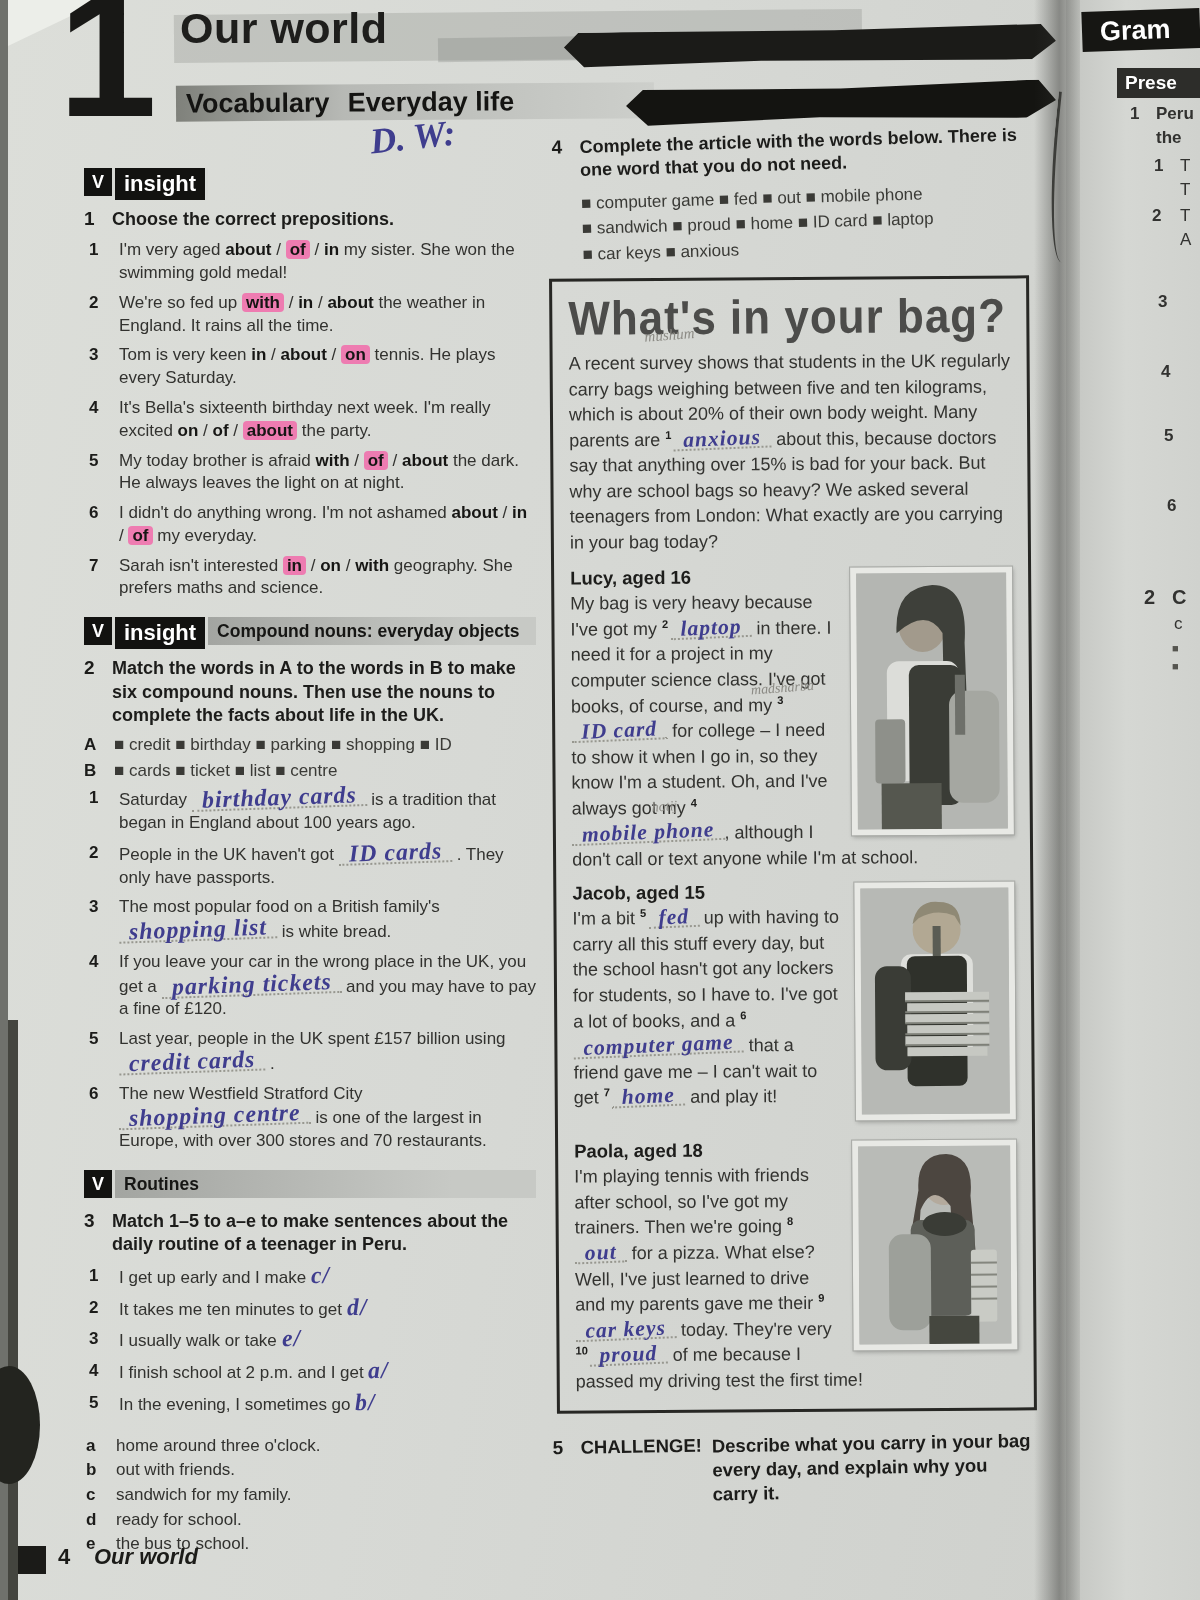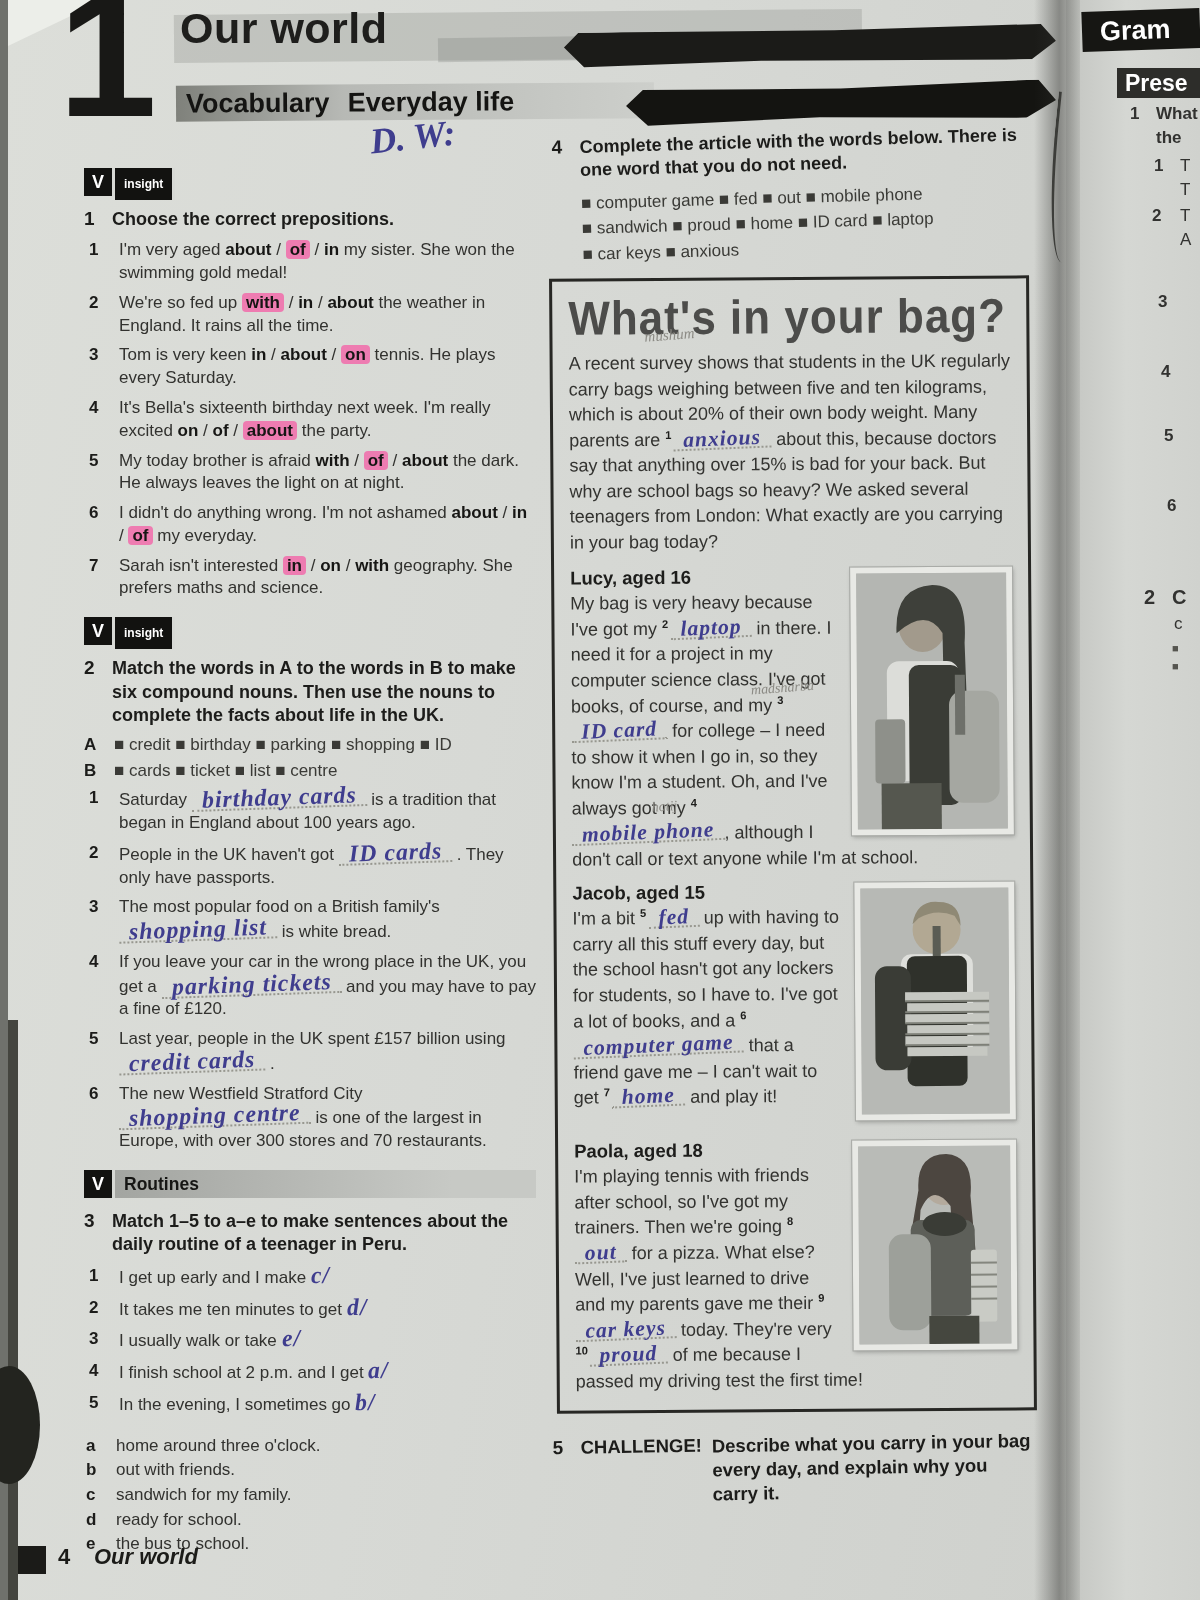--- a/index.html
+++ b/index.html
@@ -38,21 +38,21 @@
   .vocab-banner .w2{font-size:27px;font-weight:bold;color:#141412;margin-left:18px;}
   .blackbar-b{position:absolute;left:618px;top:84px;width:430px;height:38px;background:#141411;transform:rotate(-1.3deg);
     clip-path:polygon(0 45%,4% 4%,50% 12%,96% 0,100% 55%,93% 100%,45% 86%,5% 98%);}
   .hw-initials{position:absolute;left:362px;top:116px;font-family:"Liberation Serif",serif;
     font-style:italic;font-weight:bold;font-size:36px;color:#3f3d8e;transform:rotate(-6deg);}
 
   
   .insight-bar{display:flex;height:28px;margin:0 0 12px 0;}
   .vbox{width:28px;background:#121210;color:#fff;font-weight:bold;font-size:18px;
     display:flex;align-items:center;justify-content:center;border-right:3px solid #d7d9d5;}
-  .tagbox{background:#121210;color:#fff;font-weight:bold;font-size:12px;padding:16px 9px;
+  .tagbox{background:#121210;color:#fff;font-weight:bold;font-size:22px;padding:16px 9px;
     display:flex;align-items:center;border-right:3px solid #d7d9d5;}
   .bartitle{flex:1;background:linear-gradient(90deg,#a3a5a1 0%,#c7c9c5 80%);
     font-weight:bold;color:#161614;font-size:17.5px;display:flex;align-items:center;padding-left:9px;}
   .exhead{display:flex;margin:2px 0 8px 0;}
   .exnum{font-weight:bold;font-size:19px;color:#1c1c1a;width:28px;flex:none;}
   .extitle{font-weight:bold;font-size:18px;color:#1c1c1a;line-height:1.3;}
   .item{display:flex;margin-bottom:7px;font-size:17px;line-height:1.34;}
   .inum{width:30px;flex:none;font-weight:bold;color:#1c1c1a;padding-left:5px;}
   .itext{flex:1;}
   .b{font-weight:bold;color:#161614;}
@@ -94,21 +94,21 @@
   .ex5block{margin-top:20px;display:flex;transform:rotate(-1deg);}
   .ex5block .chal{font-weight:bold;font-size:18.5px;color:#1c1c1a;margin-right:10px;white-space:nowrap;}
   .ex5block .chtitle{font-weight:bold;font-size:18.5px;color:#1c1c1a;line-height:1.3;}
 
   
   .np-banner{position:absolute;left:1082px;top:10px;width:118px;height:40px;background:#161613;
     transform:rotate(-2deg);display:flex;align-items:center;z-index:6;}
   .np-banner span{color:#fff;font-weight:bold;font-size:27px;margin-left:18px;}
   .np-prese{position:absolute;left:1117px;top:68px;width:83px;height:30px;background:#2d2d2a;
     display:flex;align-items:center;z-index:6;}
-  .np-prese span{color:#fff;font-weight:bold;font-size:23px;margin-left:8px;}
+  .np-prese span{color:#fff;font-weight:bold;font-size:19px;margin-left:8px;}
   .frag{position:absolute;font-size:17px;color:#323230;z-index:6;}
   .frag.b{font-weight:bold;}
 
   
   .footer-square{position:absolute;left:8px;top:1546px;width:30px;height:28px;background:#1b1b18;}
   .footer-num{position:absolute;left:50px;top:1544px;font-size:22px;font-weight:bold;color:#1b1b18;}
   .footer-title{position:absolute;left:86px;top:1544px;font-size:22px;font-weight:bold;font-style:italic;color:#1b1b18;}
 </style>
 </head>
 <body>
@@ -167,20 +167,21 @@
       <div class="item">
           <span class="inum">7</span>
           <span class="itext"><span>Sarah isn't interested </span><span class="b hl">in</span><span> / </span><span class="b">on</span><span> / </span><span class="b">with</span><span> geography. She prefers maths and science.</span></span>
         </div>
     </div>
 
     <div class="gap"></div>
     <div class="insight-bar">
       <span class="vbox">V</span>
       <span class="tagbox">insight</span>
+      <span class="bartitle">Compound nouns: everyday objects</span>
     </div>
 
     <div class="exhead">
       <span class="exnum">2</span>
       <span class="extitle">Match the words in A to the words in B to make six compound nouns. Then use the nouns to complete the facts about life in the UK.</span>
     </div>
     <div class="wordrow">
       <span class="rl">A</span>
       <span class="rw">■ credit ■ birthday ■ parking ■ shopping ■ ID</span>
     </div>
@@ -387,21 +388,21 @@
 
 <div class="nextpage"></div>
 <div class="crease"></div>
 <div class="np-banner">
     <span>Gram</span>
   </div>
 <div class="np-prese">
     <span>Prese</span>
   </div>
 <span class="frag b" style="left:1130px;top:104px;">1</span>
-<span class="frag b" style="left:1156px;top:104px;">What</span>
+<span class="frag b" style="left:1156px;top:104px;">Peru</span>
 <span class="frag b" style="left:1156px;top:128px;">the</span>
 <span class="frag b" style="left:1154px;top:156px;">1</span>
 <span class="frag" style="left:1180px;top:156px;">T</span>
 <span class="frag" style="left:1180px;top:180px;">T</span>
 <span class="frag b" style="left:1152px;top:206px;">2</span>
 <span class="frag" style="left:1180px;top:206px;">T</span>
 <span class="frag" style="left:1180px;top:230px;">A</span>
 <span class="frag b" style="left:1158px;top:292px;">3</span>
 <span class="frag b" style="left:1161px;top:362px;">4</span>
 <span class="frag b" style="left:1164px;top:426px;">5</span>

